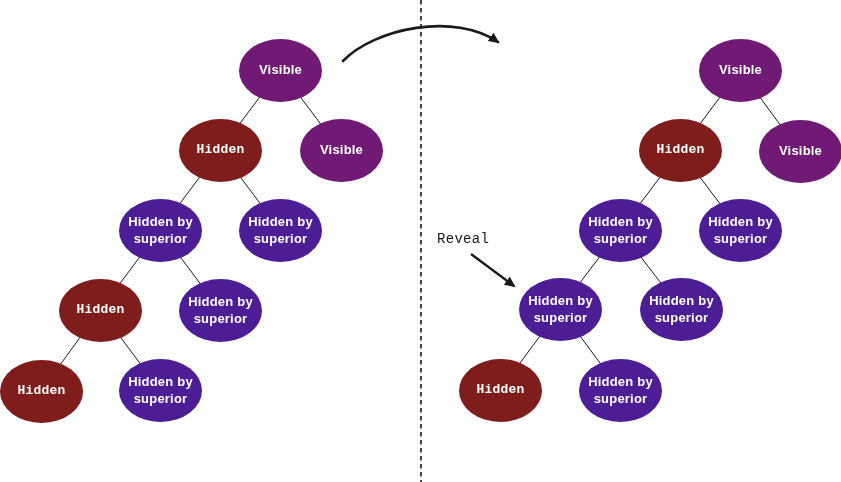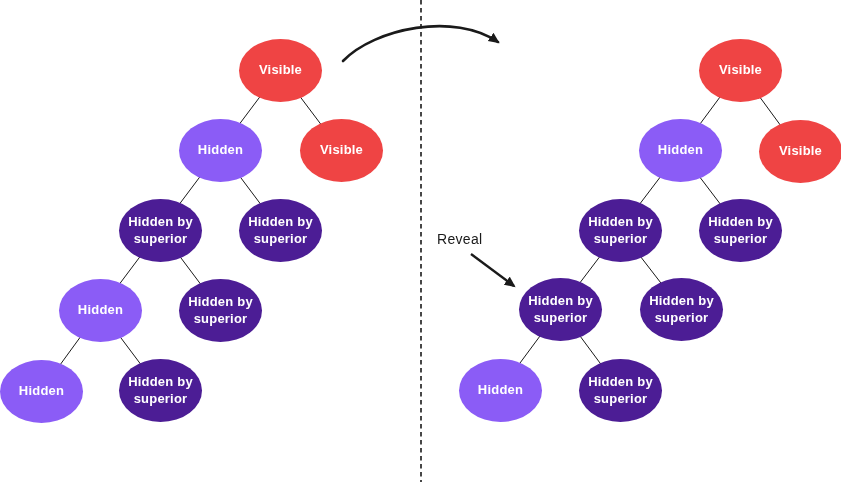--- a/index.html
+++ b/index.html
@@ -28,32 +28,33 @@
     text-align: center;
     color: #ffffff;
     font-size: 13px;
     font-weight: 600;
     line-height: 1.3;
     letter-spacing: 0.2px;
     padding: 0 6px;
     box-sizing: border-box;
     z-index: 2;
   }
-  .node.visible-state { background: #ef4444; }
-  .node.hidden-state { background: #8b5cf6; }
+  .node.visible-state { background: #701a75; }
+  .node.hidden-state { background: #7f1d1d; font-family: Liberation Mono, monospace; }
   .node.hbs-state { background: #4c1d95; }
   .reveal-label {
     position: absolute;
     left: 437px;
     top: 231px;
     font-size: 14px;
     font-weight: 400;
     color: #1a1a1a;
     letter-spacing: 0.3px;
     z-index: 2;
+    font-family: Liberation Mono, monospace;
   }
 </style>
 </head>
 <body>
 
 <div class="canvas">
 
   <svg class="layer-svg" viewBox="0 0 841 482" xmlns="http://www.w3.org/2000/svg">
     <defs>
       <marker id="arrowhead" markerUnits="userSpaceOnUse" markerWidth="14" markerHeight="12" refX="9" refY="5" orient="auto">

